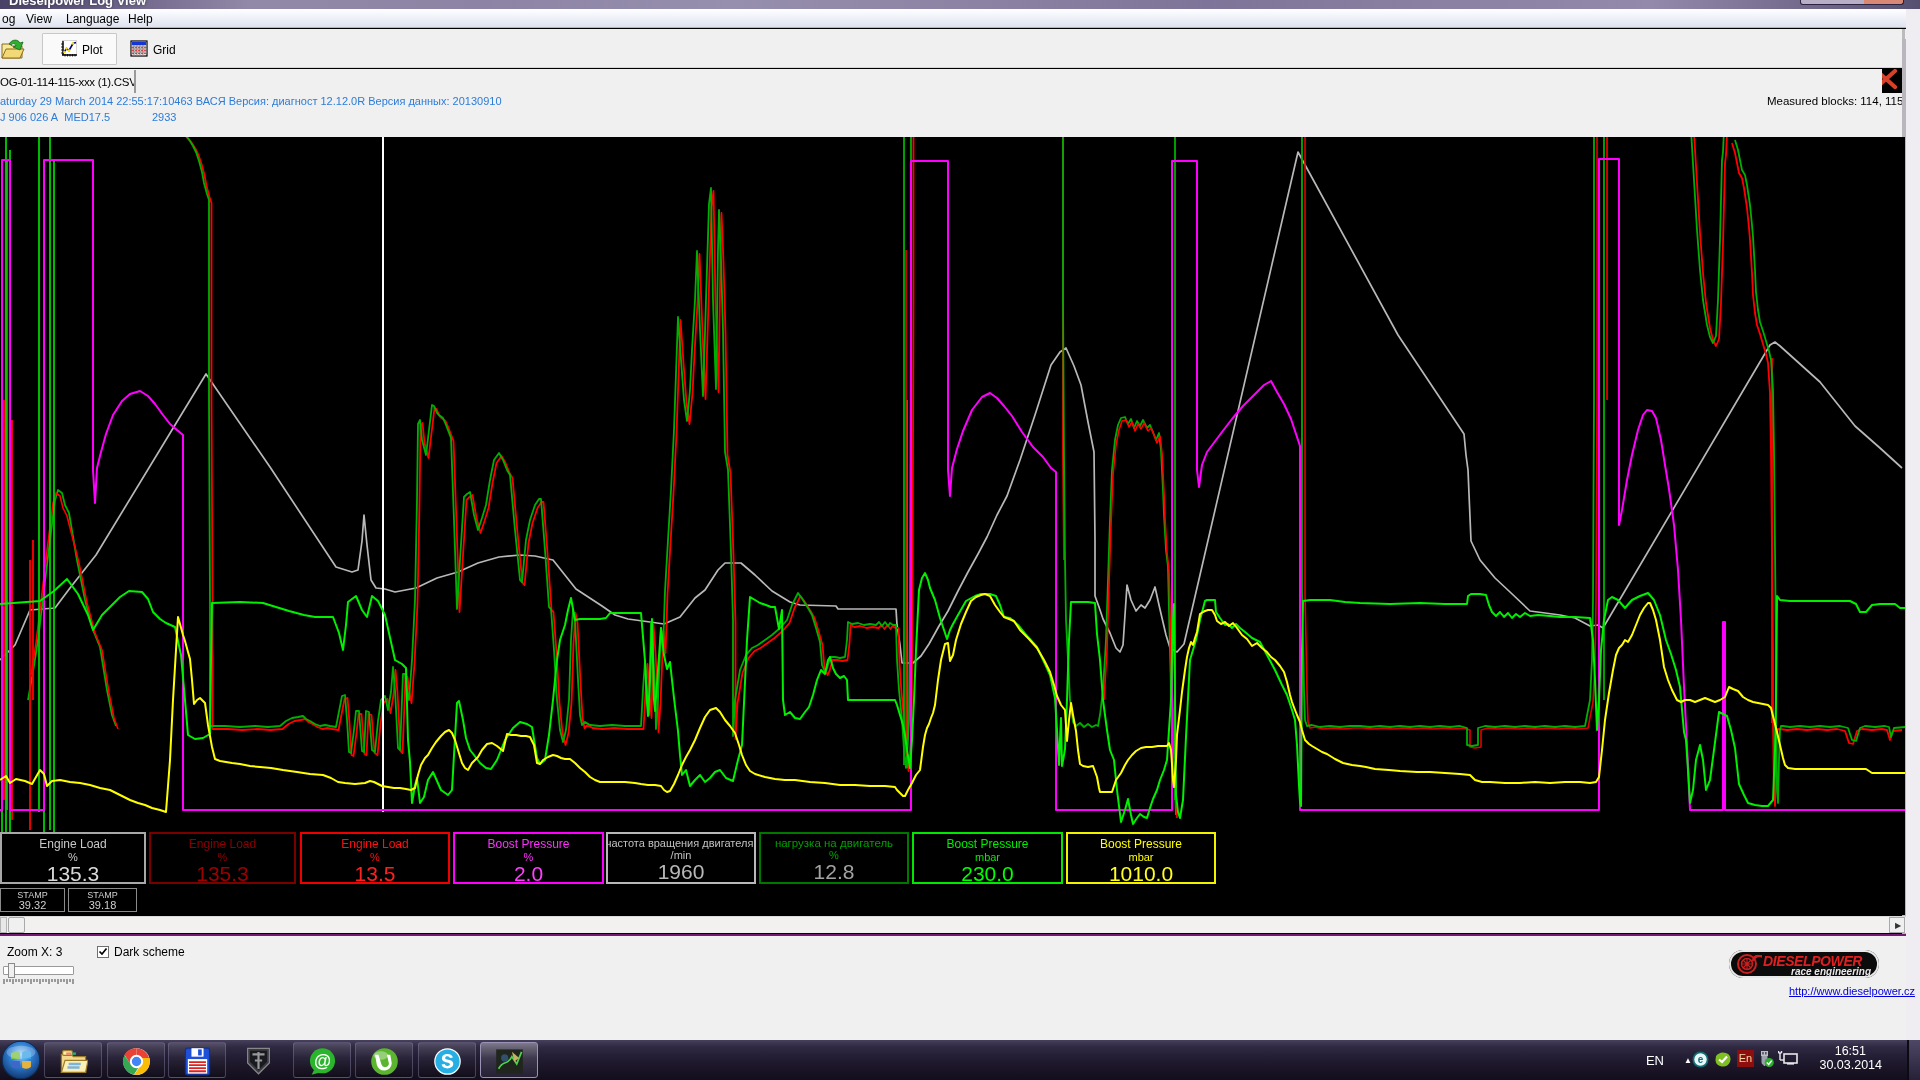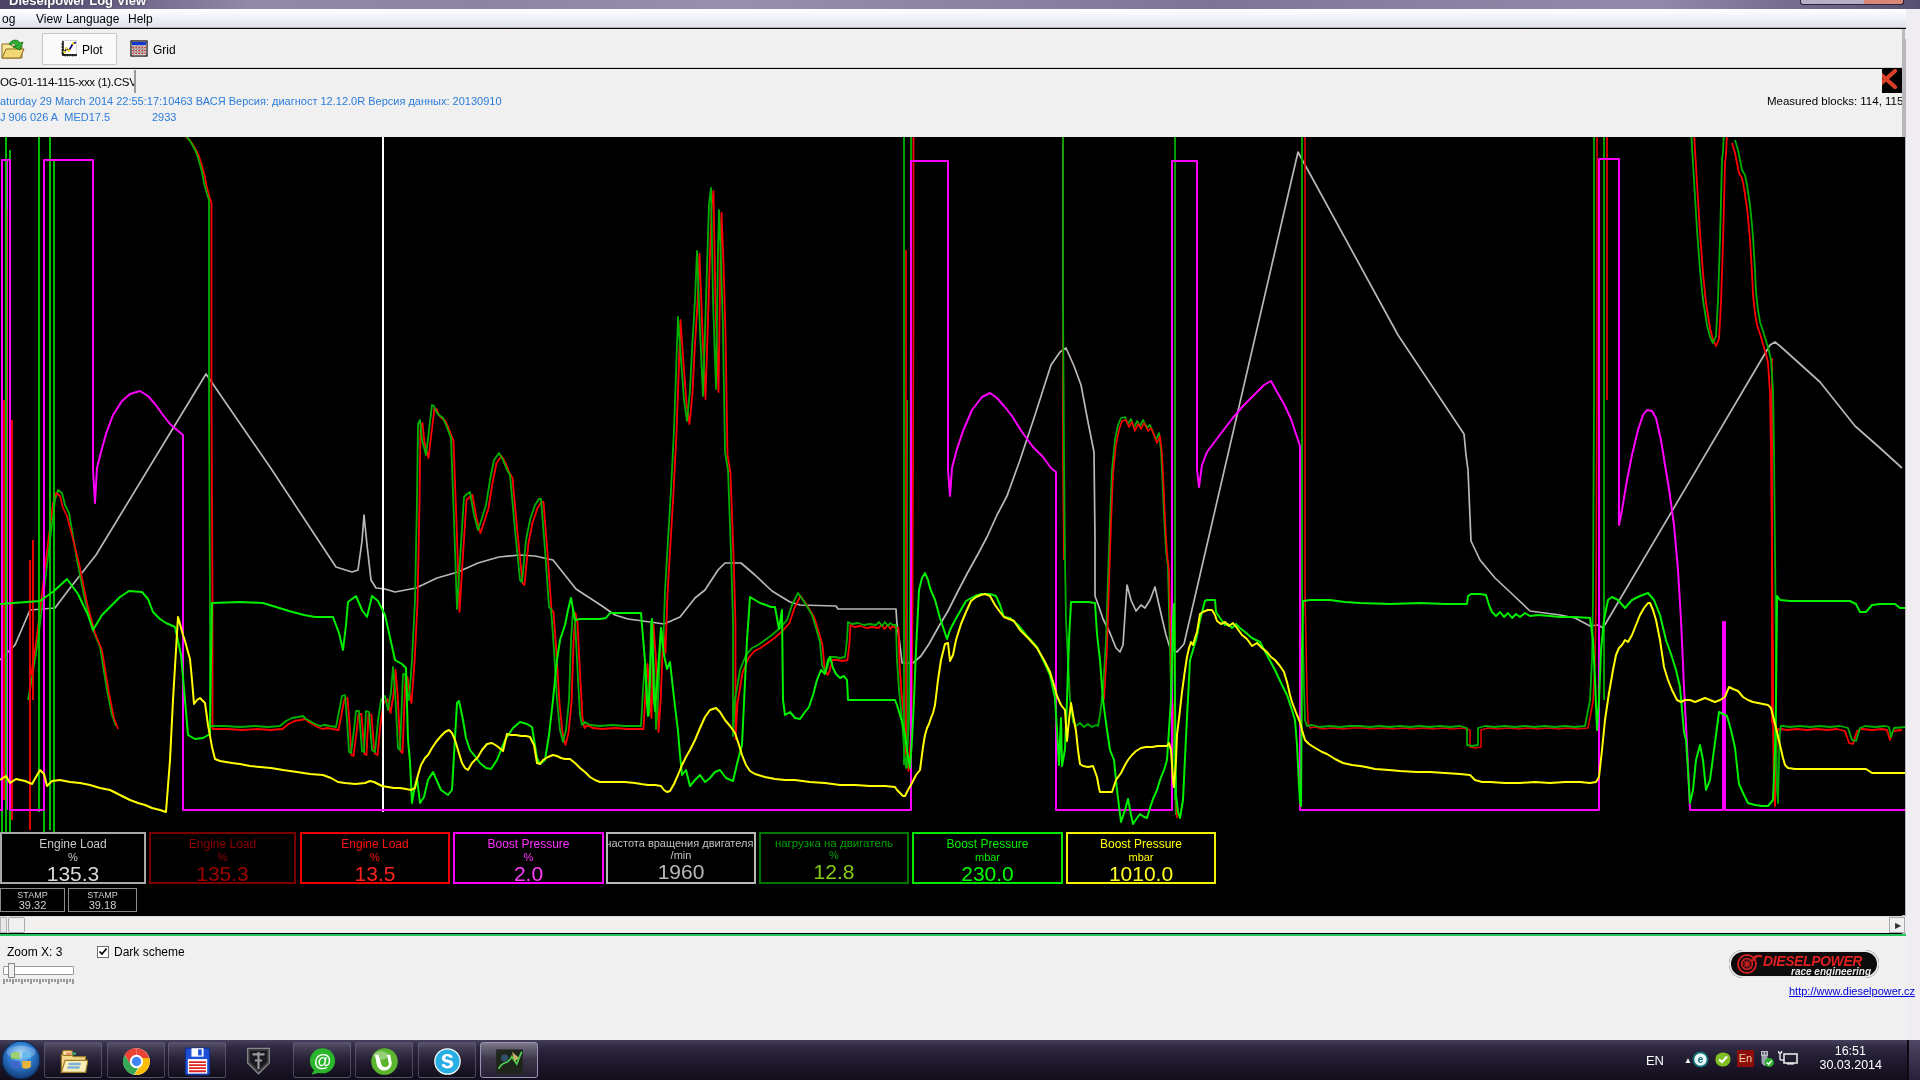--- a/index.html
+++ b/index.html
@@ -25,21 +25,21 @@
 
 #rstrip{left:1906px;top:9px;width:14px;height:1031px;background:#efedf2;}
 #winborder{left:1902px;top:39px;width:4px;height:1001px;background:#b9b7bd;}
 </style></head><body>
 <div id="title" class="abs">
     <div class="cap">Dieselpower Log View</div>
     <div id="capbtns"></div>
   </div>
 <div id="menu" class="abs">
     <span style="left:2px">og</span>
-    <span style="left:36px">View</span>
+    <span style="left:26px">View</span>
     <span style="left:66px">Language</span>
     <span style="left:128px">Help</span>
   </div>
 <div id="tool" class="abs">
  <svg class="abs" style="left:1px;top:9px" width="24" height="24" viewBox="0 0 24 24">
       <path d="M1 6 L9 6 L11 8 L21 8 L21 20 L1 20 Z" fill="#f7e89a" stroke="#8a6d1d" stroke-width="1"></path>
       <path d="M1 20 L5 11 L23 11 L19 20 Z" fill="#f3d976" stroke="#8a6d1d" stroke-width="1"></path>
       <path d="M8 6 C11 1 17 1 19 5 L22 4 L19 12 L12 9 L15 8 C14 5 12 5 10 7 Z" fill="#2fae2f" stroke="#156a15" stroke-width="0.8"></path>
     </svg>
  <div id="plotbtn"></div>
@@ -146,21 +146,21 @@
 .lbox .t{font-size:12px;margin-top:3px;}
 .lbox .u{font-size:11px;line-height:12px;}
 .lbox .v{font-size:21px;line-height:22px;}
 .stamp{position:absolute;top:888px;height:24px;background:#000;border:1px solid #8a8a8a;color:#cfcfcf;text-align:center;}
 .stamp .s1{font-size:9px;line-height:10px;margin-top:1px;}
 .stamp .s2{font-size:11px;line-height:11px;}
 #hscroll{position:absolute;left:0;top:916px;width:1906px;height:17px;background:#f2f1f0;border-top:1px solid #dcdcdc;}
 #hthumb{position:absolute;left:8px;top:0px;width:17px;height:16px;background:#f0f0f0;border:1px solid #a9a9a9;border-radius:2px;}
 #hleft{position:absolute;left:0;top:0px;width:7px;height:16px;background:#e8e8e8;border:1px solid #b5b5b5;}
 #hright{position:absolute;left:1889px;top:0px;width:16px;height:16px;background:#f0f0f0;border:1px solid #a9a9a9;}
-#botpanel{position:absolute;left:0;top:934px;width:1906px;height:106px;background:#f0f0f0;border-top:2px solid #22c55e;}
+#botpanel{position:absolute;left:0;top:934px;width:1906px;height:106px;background:#f0f0f0;border-top:2px solid #701a75;}
 #taskbar{position:absolute;left:0;top:1040px;width:1920px;height:40px;background:linear-gradient(180deg,#46405c 0%,#2e2841 18%,#231d33 45%,#1b1527 70%,#120e1c 100%);}
 .tbtn{position:absolute;top:2px;width:58px;height:36px;border-radius:3px;background:linear-gradient(180deg,rgba(255,255,255,0.14),rgba(255,255,255,0.03) 45%,rgba(0,0,0,0.12));border:1px solid rgba(130,125,160,0.45);}
 .tico{position:absolute;top:4px;left:14px;width:29px;height:29px;}
 #tray{position:absolute;right:0;top:0;height:40px;color:#fff;}
 </style>
 <div class="lbox" style="left:0px;width:146px;border-color:#a8a8a8;">
  <div class="t" style="color:#c8c8c8">Engine Load</div>
     <div class="u" style="color:#c8c8c8">%</div>
     <div class="v" style="color:#d8d8d8">135.3</div>
   </div>
@@ -180,21 +180,21 @@
     <div class="v" style="color:#ff40ff">2.0</div>
   </div>
 <div class="lbox" style="left:606px;width:150px;border-color:#b8b8b8;">
  <div class="t" style="color:#c0c0c0;font-size:11px;white-space:nowrap;margin-left:-3px;">частота вращения двигателя</div>
     <div class="u" style="color:#c0c0c0">/min</div>
     <div class="v" style="color:#b8b8b8">1960</div>
   </div>
 <div class="lbox" style="left:759px;width:150px;border-color:#007800;">
  <div class="t" style="color:#00a000;font-size:11.5px;">нагрузка на двигатель</div>
     <div class="u" style="color:#00a000">%</div>
-    <div class="v" style="color:#84cc16">12.8</div>
+    <div class="v" style="color:#a3a3a3">12.8</div>
   </div>
 <div class="lbox" style="left:912px;width:151px;border-color:#00e800;">
  <div class="t" style="color:#00ee00">Boost Pressure</div>
     <div class="u" style="color:#00ee00">mbar</div>
     <div class="v" style="color:#00ff00">230.0</div>
   </div>
 <div class="lbox" style="left:1066px;width:150px;border-color:#f2f200;">
  <div class="t" style="color:#ffff00">Boost Pressure</div>
     <div class="u" style="color:#ffff00">mbar</div>
     <div class="v" style="color:#ffff20">1010.0</div>

